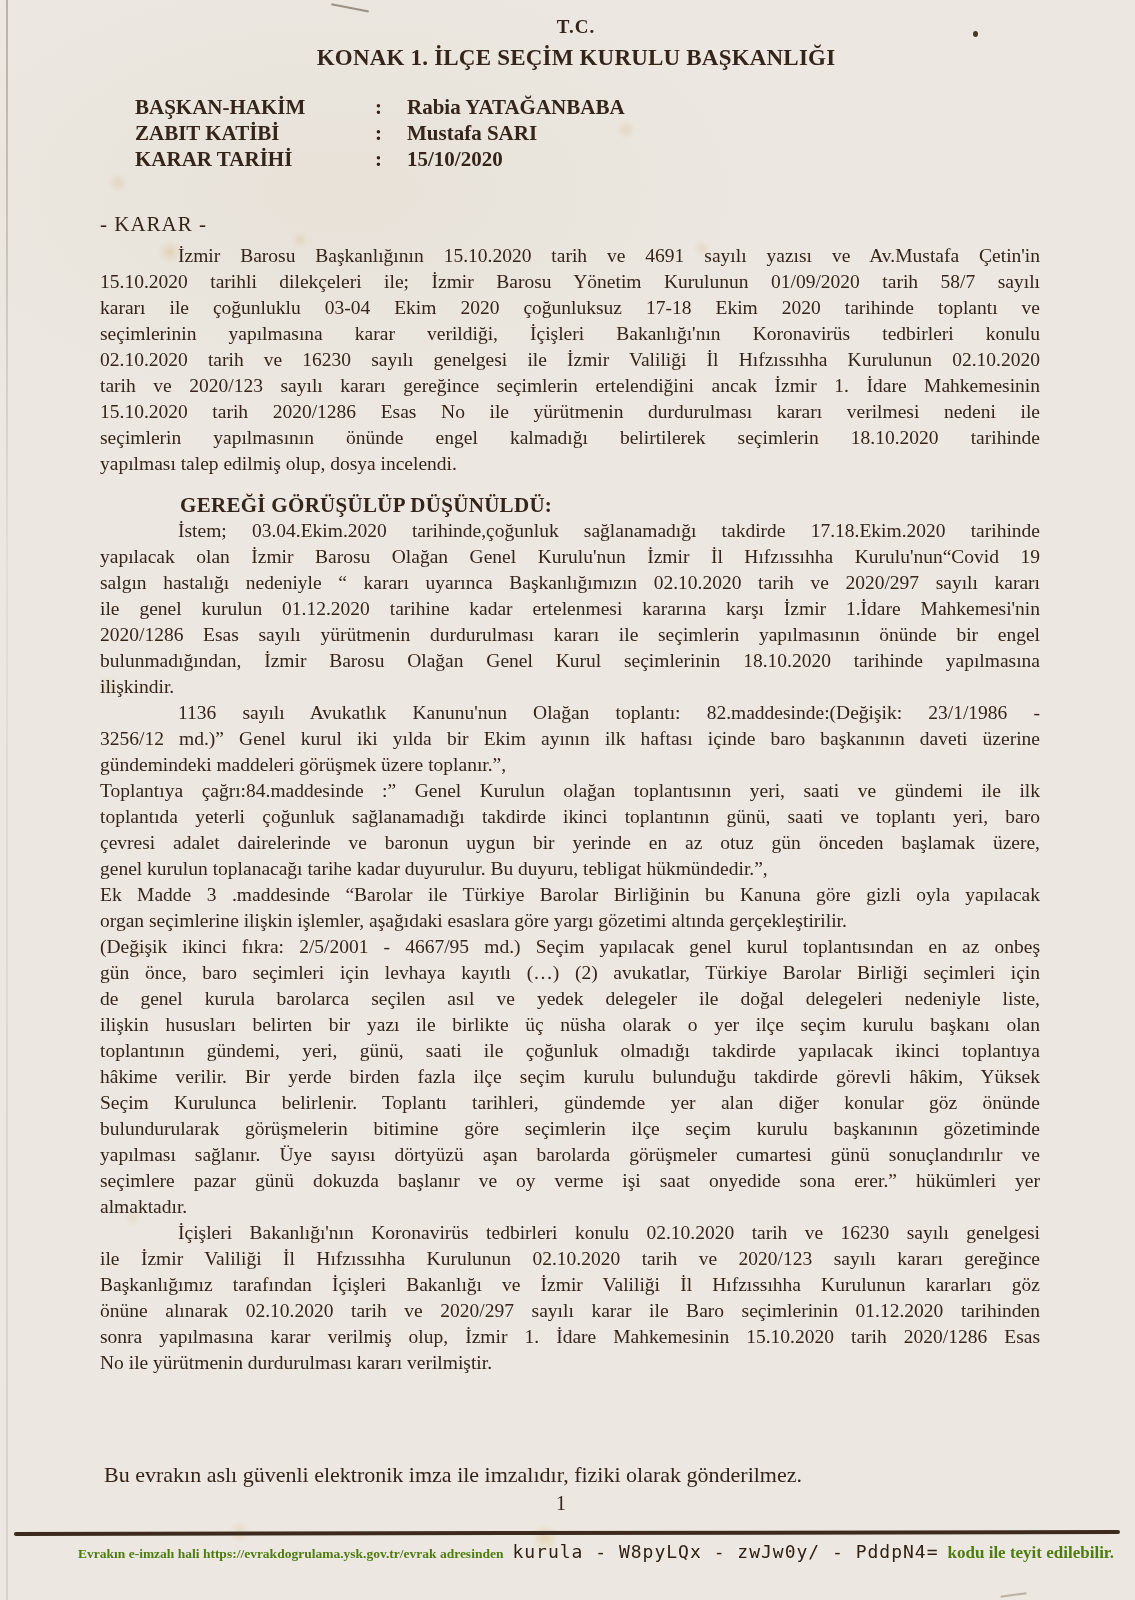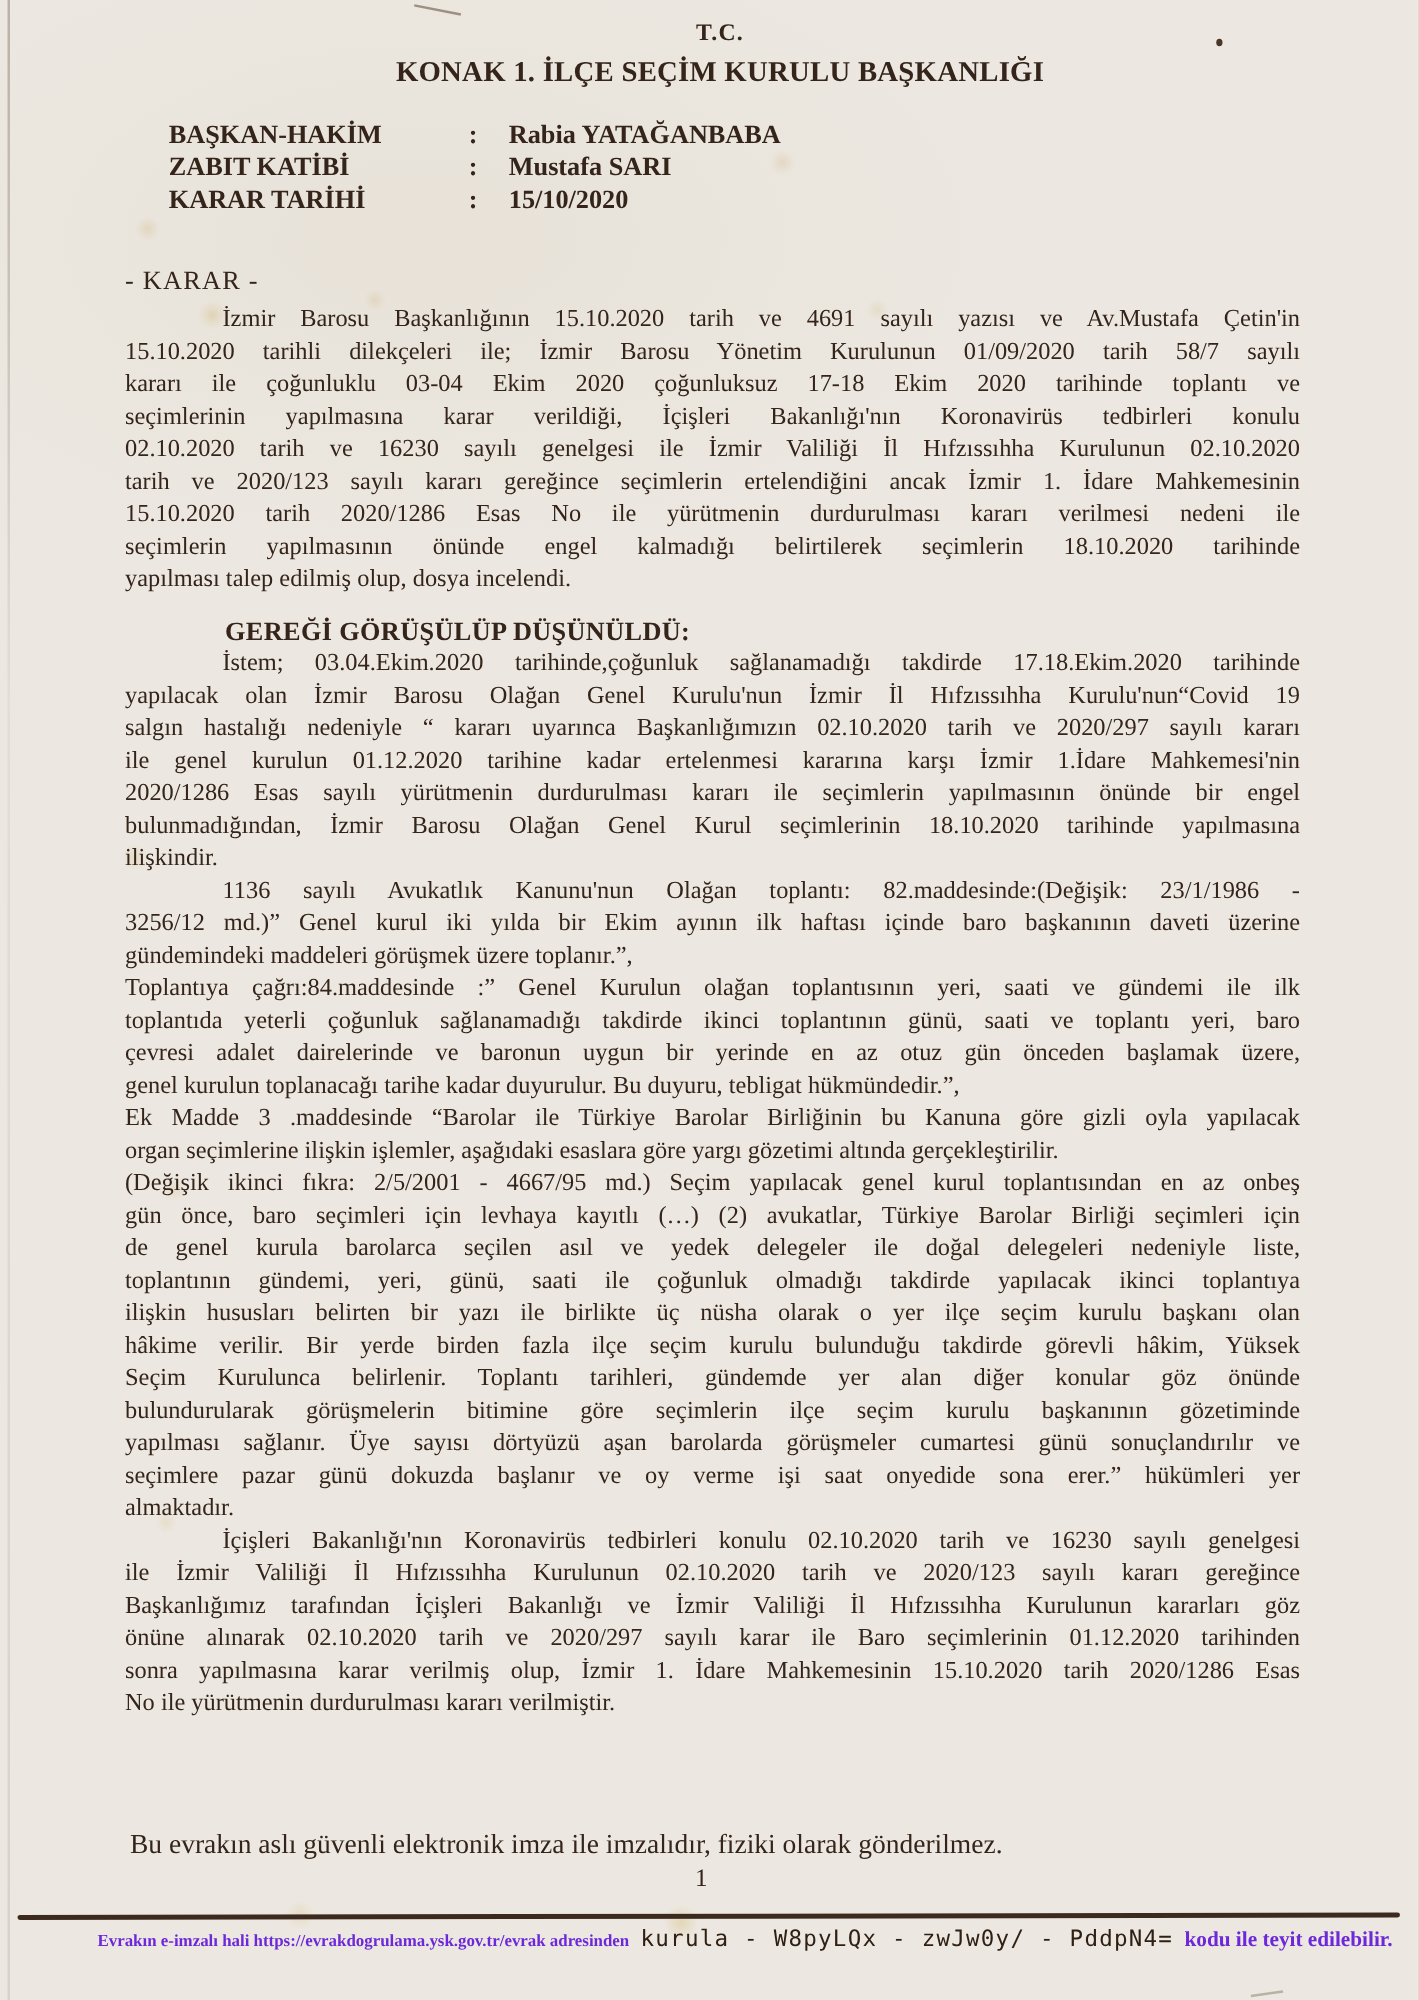--- a/index.html
+++ b/index.html
@@ -51,21 +51,21 @@
   .body-line{text-align:justify;text-align-last:justify;text-justify:inter-word;}
   .body-line.last{text-align-last:left;}
   .body-line.indent{text-indent:78px;}
   .body-heading{font-weight:bold;font-size:21px;text-indent:80px;margin-top:15px;letter-spacing:0.3px;}
 
   .original-note{position:absolute;top:1462px;left:104px;font-size:22px;}
   .page-number{position:absolute;top:1492px;left:0;width:1122px;text-align:center;font-size:20px;}
   .bottom-rule{position:absolute;top:1531px;left:14px;width:1106px;height:4px;
     background:#3b2a1d;border-radius:2px;transform:rotate(-0.1deg);}
   .verification{position:absolute;top:1541px;left:78px;display:flex;align-items:baseline;gap:9px;white-space:nowrap;}
-  .verify-small{font-size:13.5px;font-weight:bold;color:#6d28d9;}
+  .verify-small{font-size:13.5px;font-weight:bold;color:#4d7c0f;}
   .verify-suffix{font-size:17px;}
   .verify-code{font-family:"DejaVu Sans Mono","Liberation Mono",monospace;font-size:18px;letter-spacing:1px;color:#2f2013;}
 </style>
 </head>
 <body>
 
 <div class="page">
 
   <div class="edge-line"></div>
   <div class="scratch-top"></div>
@@ -108,22 +108,22 @@
       <div class="body-line last">gündemindeki maddeleri görüşmek üzere toplanır.”,</div>
       <div class="body-line">Toplantıya çağrı:84.maddesinde :” Genel Kurulun olağan toplantısının yeri, saati ve gündemi ile ilk</div>
       <div class="body-line">toplantıda yeterli çoğunluk sağlanamadığı takdirde ikinci toplantının günü, saati ve toplantı yeri, baro</div>
       <div class="body-line">çevresi adalet dairelerinde ve baronun uygun bir yerinde en az otuz gün önceden başlamak üzere,</div>
       <div class="body-line last">genel kurulun toplanacağı tarihe kadar duyurulur. Bu duyuru, tebligat hükmündedir.”,</div>
       <div class="body-line">Ek Madde 3 .maddesinde “Barolar ile Türkiye Barolar Birliğinin bu Kanuna göre gizli oyla yapılacak</div>
       <div class="body-line last">organ seçimlerine ilişkin işlemler, aşağıdaki esaslara göre yargı gözetimi altında gerçekleştirilir.</div>
       <div class="body-line">(Değişik ikinci fıkra: 2/5/2001 - 4667/95 md.) Seçim yapılacak genel kurul toplantısından en az onbeş</div>
       <div class="body-line">gün önce, baro seçimleri için levhaya kayıtlı (…) (2) avukatlar, Türkiye Barolar Birliği seçimleri için</div>
       <div class="body-line">de genel kurula barolarca seçilen asıl ve yedek delegeler ile doğal delegeleri nedeniyle liste,</div>
+      <div class="body-line">ilişkin hususları belirten bir yazı ile birlikte üç nüsha olarak o yer ilçe seçim kurulu başkanı olan</div>
       <div class="body-line">toplantının gündemi, yeri, günü, saati ile çoğunluk olmadığı takdirde yapılacak ikinci toplantıya</div>
-      <div class="body-line">ilişkin hususları belirten bir yazı ile birlikte üç nüsha olarak o yer ilçe seçim kurulu başkanı olan</div>
       <div class="body-line">hâkime verilir. Bir yerde birden fazla ilçe seçim kurulu bulunduğu takdirde görevli hâkim, Yüksek</div>
       <div class="body-line">Seçim Kurulunca belirlenir. Toplantı tarihleri, gündemde yer alan diğer konular göz önünde</div>
       <div class="body-line">bulundurularak görüşmelerin bitimine göre seçimlerin ilçe seçim kurulu başkanının gözetiminde</div>
       <div class="body-line">yapılması sağlanır. Üye sayısı dörtyüzü aşan barolarda görüşmeler cumartesi günü sonuçlandırılır ve</div>
       <div class="body-line">seçimlere pazar günü dokuzda başlanır ve oy verme işi saat onyedide sona erer.” hükümleri yer</div>
       <div class="body-line last">almaktadır.</div>
       <div class="body-line indent">İçişleri Bakanlığı'nın Koronavirüs tedbirleri konulu 02.10.2020 tarih ve 16230 sayılı genelgesi</div>
       <div class="body-line">ile İzmir Valiliği İl Hıfzıssıhha Kurulunun 02.10.2020 tarih ve 2020/123 sayılı kararı gereğince</div>
       <div class="body-line">Başkanlığımız tarafından İçişleri Bakanlığı ve İzmir Valiliği İl Hıfzıssıhha Kurulunun kararları göz</div>
       <div class="body-line">önüne alınarak 02.10.2020 tarih ve 2020/297 sayılı karar ile Baro seçimlerinin 01.12.2020 tarihinden</div>

